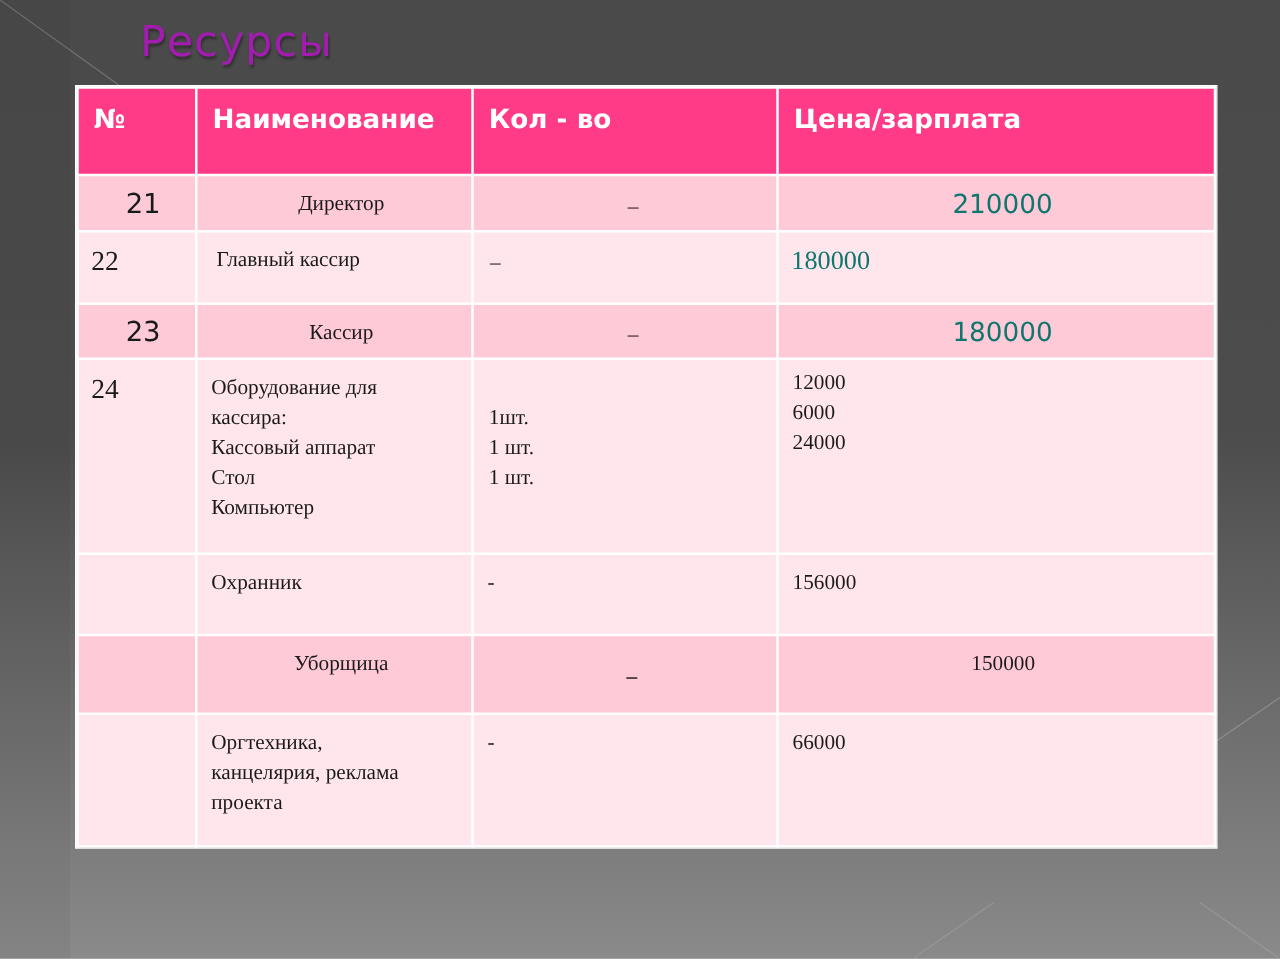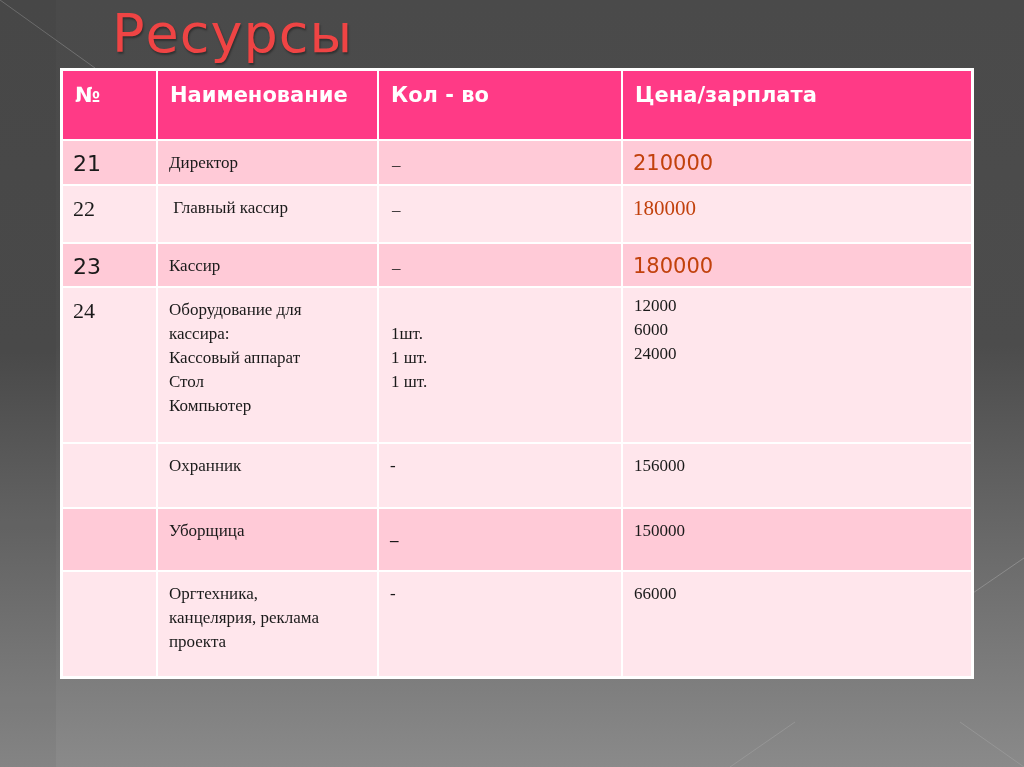--- a/index.html
+++ b/index.html
@@ -4,43 +4,43 @@
 <style>
   html, body { margin: 0; padding: 0; }
   body {
     width: 1024px; height: 767px; overflow: hidden; position: relative;
     background: linear-gradient(180deg, #4a4a4a 0%, #4c4c4c 45%, #6e6e6e 75%, #8a8a8a 100%);
     font-family: "DejaVu Sans", sans-serif;
   }
   .deco { position: absolute; pointer-events: none; }
   .title {
     position: absolute; left: 112px; top: 4px; height: 60px;
-    font-family: "DejaVu Sans", sans-serif; font-size: 54px; font-weight: normal;
-    color: #ef4444; letter-spacing: 1px; line-height: 60px;
+    font-family: "DejaVu Sans", sans-serif; font-size: 34px; font-weight: normal;
+    color: #a21caf; letter-spacing: 1px; line-height: 60px;
     text-shadow: 1px 2px 2px rgba(0,0,0,0.35);
   }
   table.res {
     position: absolute; left: 61px; top: 69px;
     border-collapse: collapse; table-layout: fixed;
     width: 910px;
     background: #ffe6ec;
     outline: 1px solid #ffffff;
   }
   table.res td, table.res th {
     border: 2px solid #ffffff; vertical-align: top; padding: 0;
   }
   table.res th {
     background: #ff3a86; color: #ffffff; text-align: left;
     font-family: "DejaVu Sans", sans-serif; font-weight: bold; font-size: 21px;
     height: 70px; padding: 12px 0 0 12px; box-sizing: border-box;
   }
-  tr.dark td { background: #ffcad7; }
+  tr.dark td { background: #ffcad7; text-align: center; }
   tr.light td { background: #ffe6ec; font-family: Liberation Serif, serif; }
   .num { font-family: "DejaVu Sans", sans-serif; font-size: 22px; color: #1a1a1a; padding: 10px 0 0 10px !important; }
-  .sans { font-family: "DejaVu Sans", sans-serif; font-size: 21px; color: #c2410c; padding: 10px 0 0 10px !important; }
+  .sans { font-family: "DejaVu Sans", sans-serif; font-size: 21px; color: #0f766e; padding: 10px 0 0 10px !important; }
   .serif { font-family: "Liberation Serif", serif; font-size: 17px; color: #1a1a1a; line-height: 24px; padding: 10px 0 0 11px !important; }
   .dash { font-family: "Liberation Serif", serif; font-size: 17px; color: #1a1a1a; padding: 14px 0 0 13px !important; }
   .line { display: block; }
 </style>
 </head>
 <body>
 
 <svg class="deco" width="1024" height="767" style="left:0;top:0;">
   <line x1="0" y1="0" x2="95" y2="68" stroke="#8a8a8a" stroke-width="1" opacity="0.6"></line>
   <line x1="970" y1="595" x2="1024" y2="558" stroke="#a0a0a0" stroke-width="1" opacity="0.6"></line>

